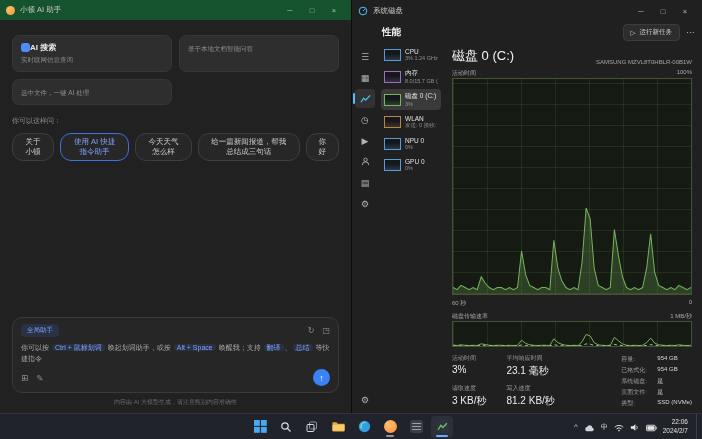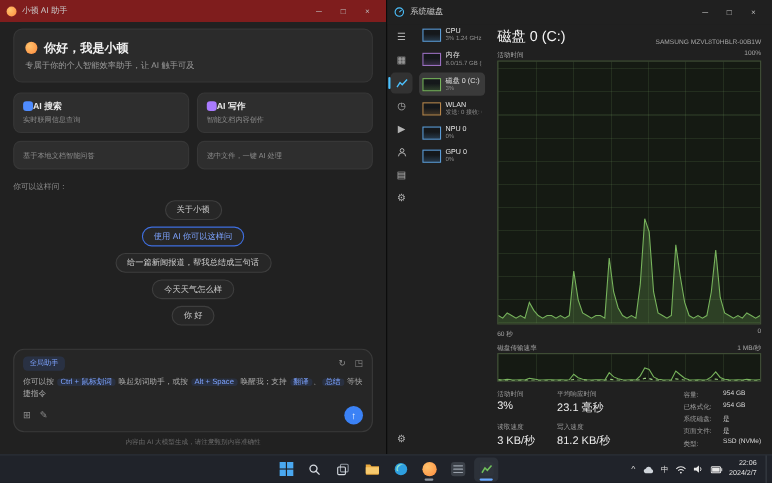--- a/index.html
+++ b/index.html
@@ -6,21 +6,21 @@
   html,body{width:702px;height:439px;}
   body{position:relative;overflow:hidden;background:#070809;color:#ddd;
        font-family:"Liberation Sans","DejaVu Sans",sans-serif;}
 
   
   .win{position:absolute;top:0;height:413px;display:flex;flex-direction:column;overflow:hidden;}
   .assistant{left:0;width:352px;background:#212121;border-right:1px solid #0a0a0a;}
   .tm{left:352px;width:350px;background:#202020;}
 
   .titlebar{height:20px;display:flex;align-items:center;padding:0 6px;gap:5px;flex:0 0 auto;}
-  .assistant .titlebar{background:#7f1d1d;}
+  .assistant .titlebar{background:#14532d;}
   .tm .titlebar{height:22px;background:#202020;}
   .tb-title{font-size:7.5px;color:#c9c9c9;}
   .win-controls{margin-left:auto;display:flex;}
   .wc{width:22px;height:16px;display:flex;align-items:center;justify-content:center;font-size:7.5px;color:#bdbdbd;}
   .app-dot{width:9px;height:9px;border-radius:50%;background:radial-gradient(circle at 35% 35%,#ffc36e,#ff8a3c);}
 
   
   .a-content{flex:1;display:flex;flex-direction:column;padding:6px 12px 0;overflow:hidden;}
   .greeting-card{background:#2b2b2b;border:1px solid #363636;border-radius:8px;padding:9px 10px;}
   .g-row{display:flex;align-items:center;gap:6px;}
@@ -29,21 +29,21 @@
   .g-sub{margin-top:4px;font-size:7.5px;color:#9b9b9b;}
 
   .features{display:grid;grid-template-columns:1fr 1fr;gap:7px;margin-top:9px;}
   .feature-card{background:#2e2e2e;border:1px solid #373737;border-radius:7px;padding:6px 8px;cursor:pointer;overflow:hidden;}
   .f-row{display:flex;align-items:center;gap:0;}
   .f-icon{width:9px;height:9px;border-radius:3px;background:#4f8cff;flex:0 0 auto;}
   .f-label{font-size:8px;font-weight:bold;color:#e8e8e8;white-space:nowrap;}
   .f-desc{margin-top:3px;font-size:6.5px;color:#8d8d8d;white-space:nowrap;overflow:hidden;}
 
   .suggest-label{margin-top:11px;font-size:7px;color:#8d8d8d;}
-  .chips{display:flex;flex-direction:column;align-items:center;gap:6px;margin-top:7px;}
+  .chips{display:flex;flex-direction:row;align-items:center;gap:6px;margin-top:7px;}
   .chip{font-family:inherit;background:#272727;border:1px solid #3e3e3e;color:#cfcfcf;
         font-size:7.5px;padding:3px 10px;border-radius:11px;cursor:pointer;}
   .chip.hl{border-color:#3f6fe0;color:#7da3ff;}
   .spacer{flex:1;}
 
   .input-panel{background:#262626;border:1px solid #3a3a3a;border-radius:10px;padding:6px 8px;
                display:flex;flex-direction:column;gap:5px;}
   .ip-row1{display:flex;align-items:center;}
   .tag{background:rgba(63,111,224,.16);color:#7da3ff;font-size:6.5px;padding:2px 6px;border-radius:4px;cursor:pointer;}
   .ip-icons{margin-left:auto;display:flex;gap:8px;color:#8d8d8d;font-size:8px;}
@@ -128,57 +128,43 @@
       <span class="app-dot"></span>
       <span class="tb-title">小顿 AI 助手</span>
       <span class="win-controls">
         <span class="wc">─</span>
         <span class="wc">□</span>
         <span class="wc">×</span>
       </span>
     </header>
 
     <div class="a-content">
-      <div class="greeting-card">
-        <div class="g-row">
-          <span class="g-logo"></span>
-          <span class="g-title">你好，我是小顿</span>
-        </div>
-        <div class="g-sub">专属于你的个人智能效率助手，让 AI 触手可及</div>
-      </div>
 
       <div class="features">
         <div class="feature-card">
           <div class="f-row">
               <span class="f-icon" style="background: rgb(79, 140, 255);"></span>
             <span class="f-label">AI 搜索</span>
             </div>
           <div class="f-desc">实时联网信息查询</div>
         </div>
         <div class="feature-card">
-          <div class="f-row">
-              <span class="f-icon" style="background: rgb(169, 123, 255);"></span>
-            <span class="f-label">AI 写作</span>
-            </div>
-          <div class="f-desc">智能文档内容创作</div>
-        </div>
-        <div class="feature-card">
           <div class="f-desc">基于本地文档智能问答</div>
         </div>
         <div class="feature-card">
           <div class="f-desc">选中文件，一键 AI 处理</div>
         </div>
       </div>
 
       <div class="suggest-label">你可以这样问：</div>
       <div class="chips">
         <button class="chip">关于小顿</button>
-        <button class="chip hl">使用 AI 你可以这样问</button>
+        <button class="chip hl">使用 AI 快捷指令助手</button>
+        <button class="chip">今天天气怎么样</button>
         <button class="chip">给一篇新闻报道，帮我总结成三句话</button>
-        <button class="chip">今天天气怎么样</button>
         <button class="chip">你 好</button>
       </div>
 
       <div class="spacer"></div>
 
       <div class="input-panel">
         <div class="ip-row1">
           <span class="tag">全局助手</span>
           <span class="ip-icons">
             <span>↻</span>
@@ -205,20 +191,28 @@
           </svg>
       </span>
       <span class="tb-title">系统磁盘</span>
       <span class="win-controls">
         <span class="wc">─</span>
         <span class="wc">□</span>
         <span class="wc">×</span>
       </span>
     </header>
 
+    <div class="tm-toolbar">
+      <span class="page-title">性能</span>
+      <button class="rnt">
+        <span>▷</span>
+        <span>运行新任务</span>
+      </button>
+      <span class="more">⋯</span>
+    </div>
 
     <div class="tm-content">
       <nav class="rail">
         <span class="rail-icon">☰</span>
         <span class="rail-icon">▦</span>
         <span class="rail-icon selected">
           <svg width="11" height="10" viewBox="0 0 12 10">
               <polyline points="1,8.5 4,4 6.2,6.2 11,1" fill="none" stroke="#4cc2ff" stroke-width="1.3"></polyline>
             </svg>
         </span>

